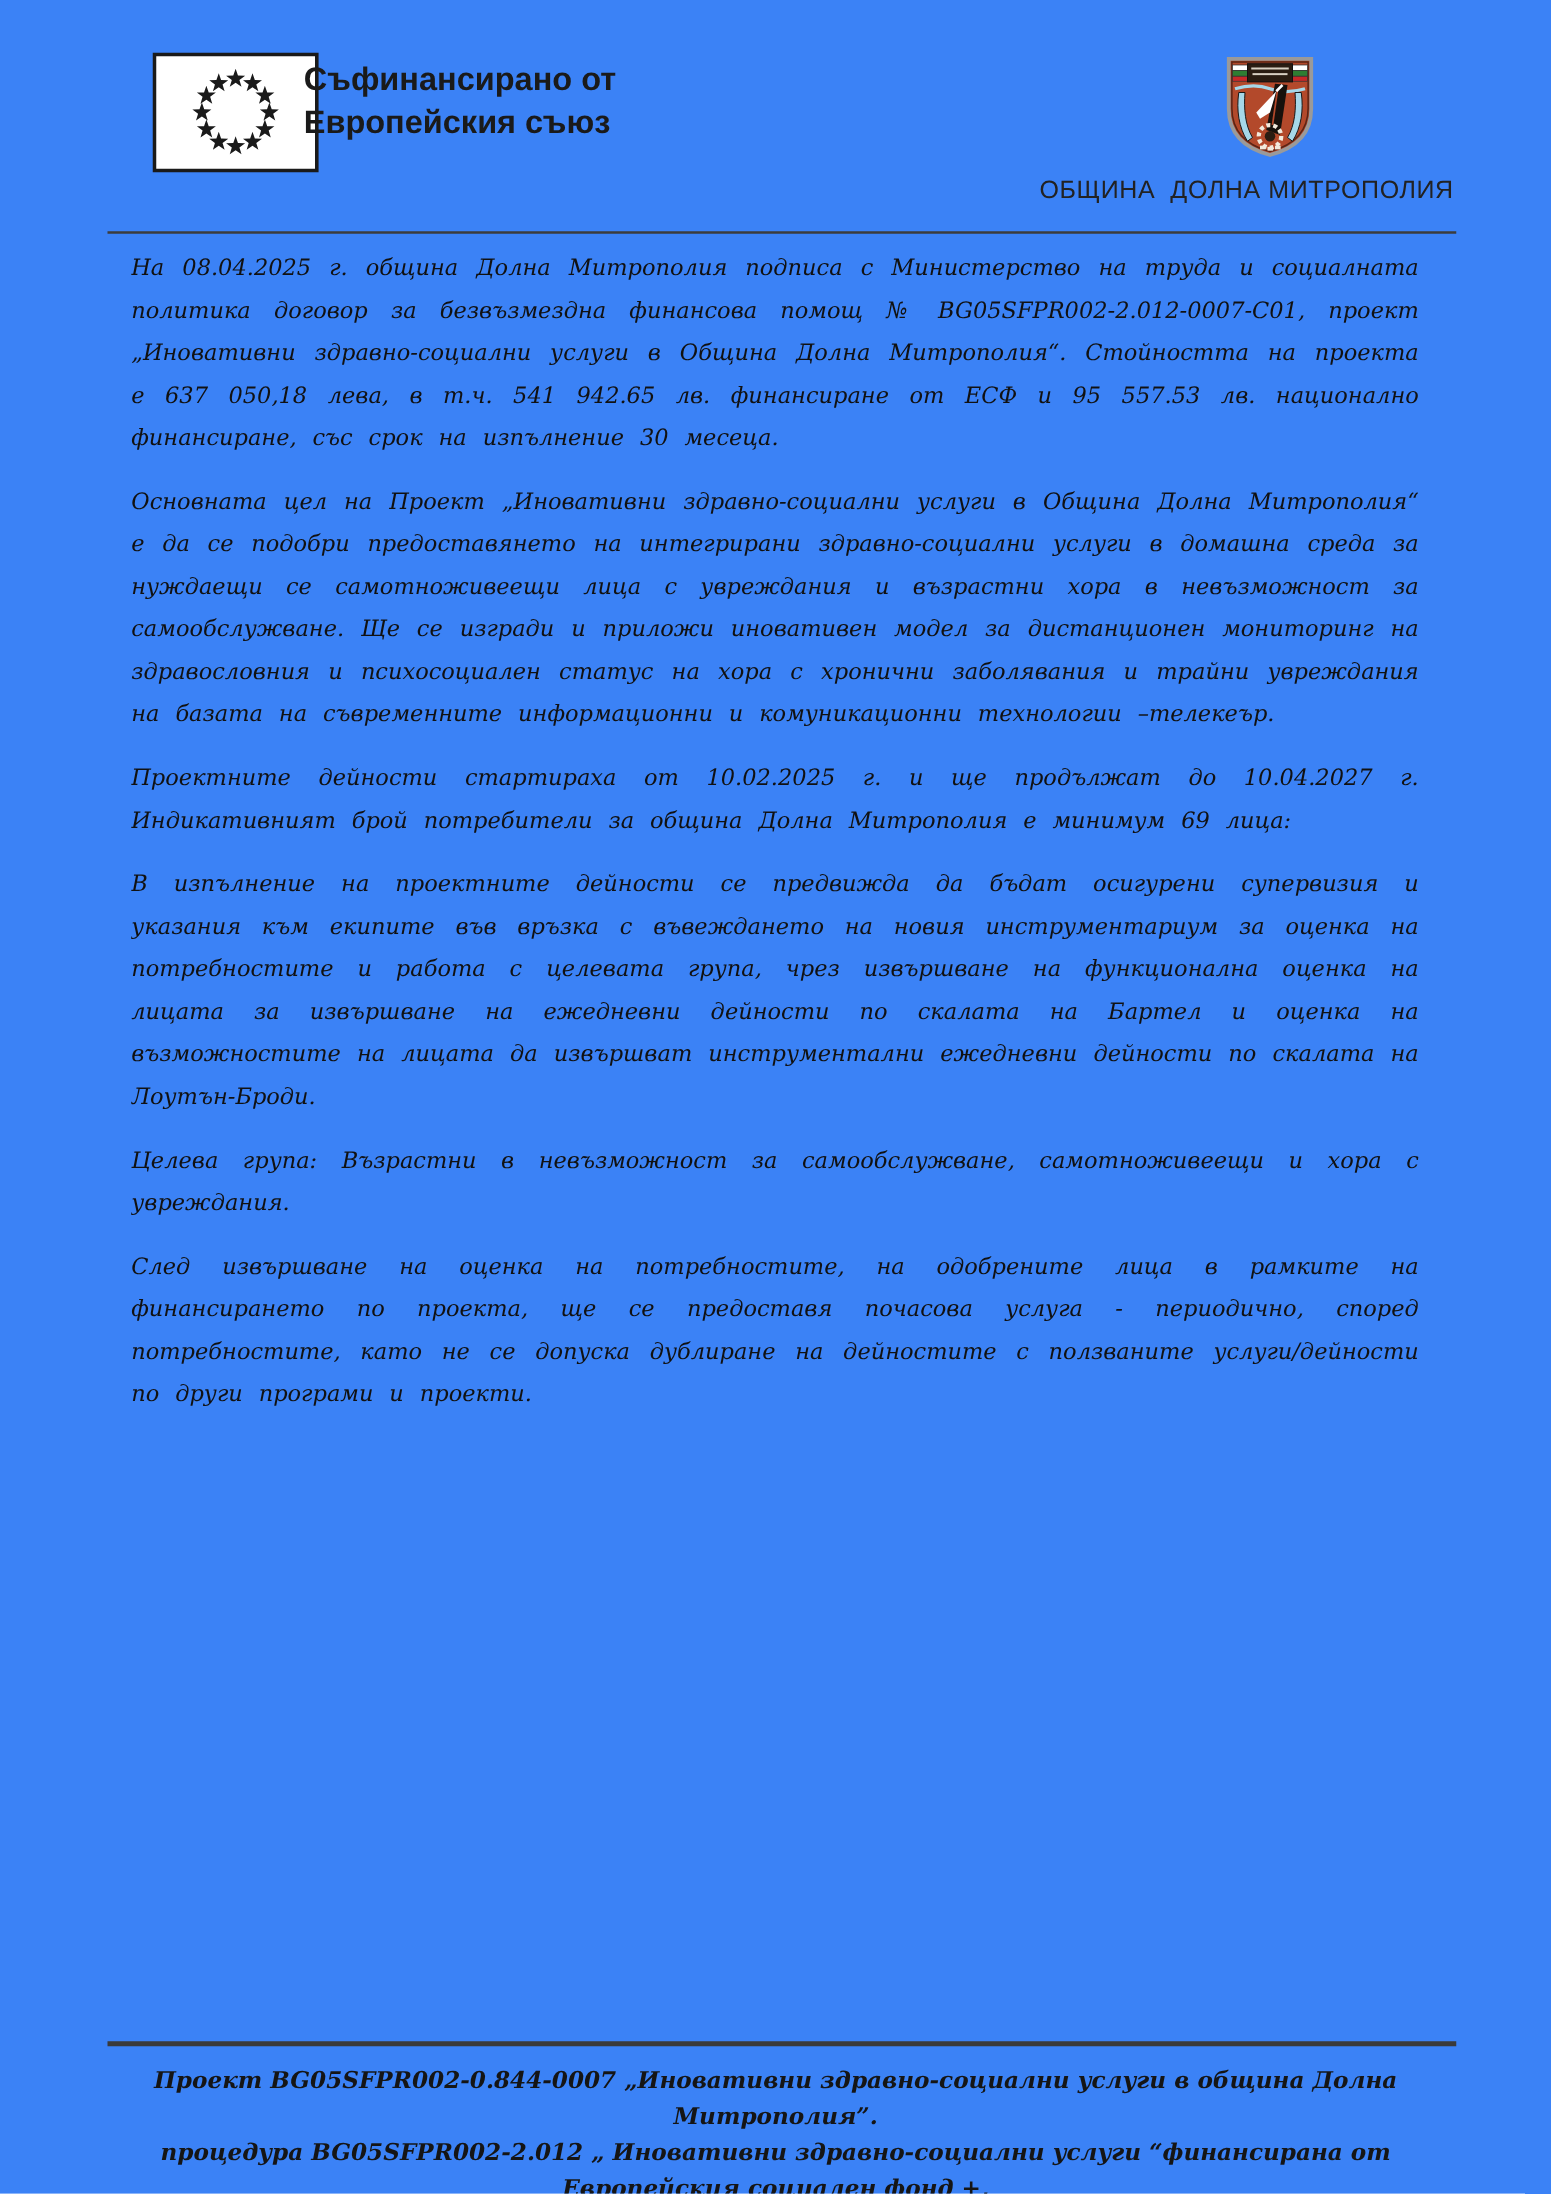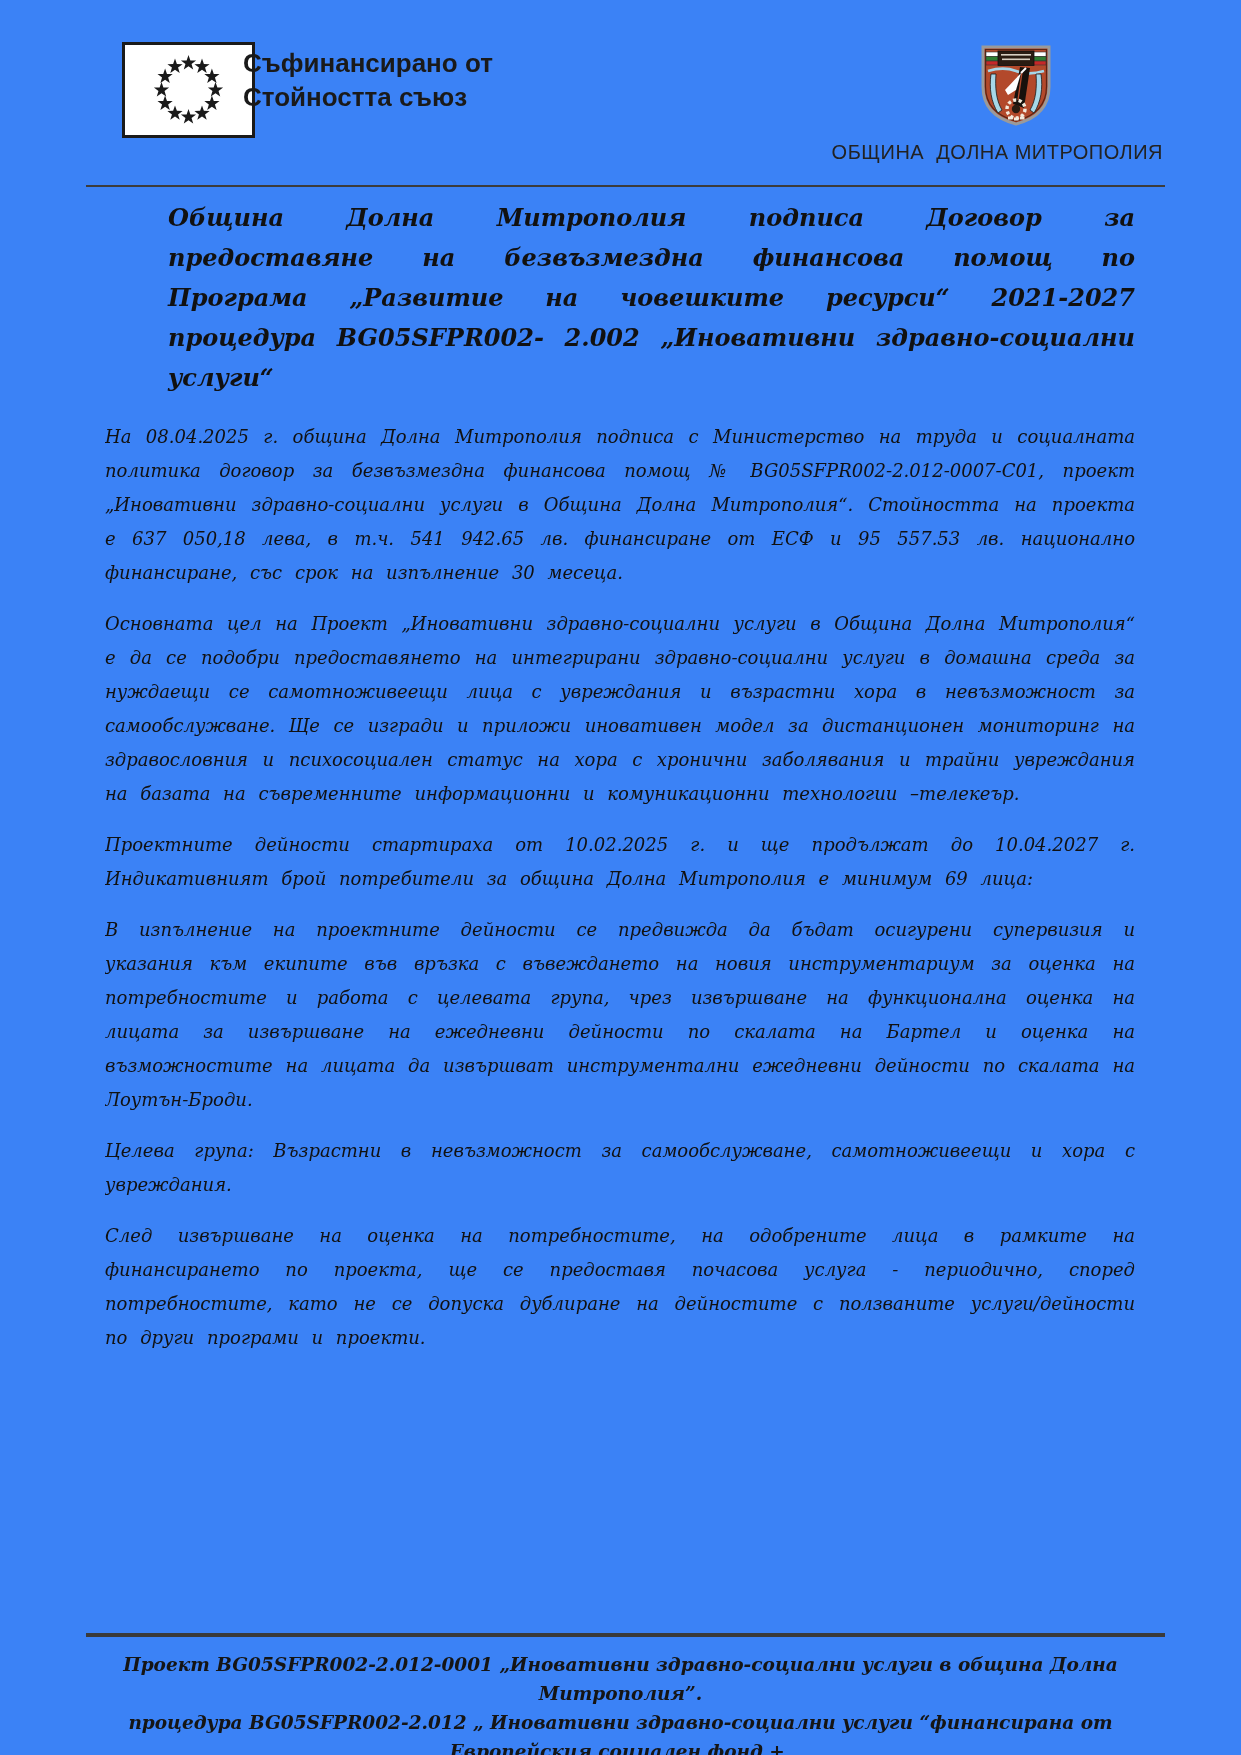--- a/index.html
+++ b/index.html
@@ -83,21 +83,21 @@
       <use href="#star" x="53" y="71.4"></use>
       <use href="#star" x="43.1" y="61.5"></use>
       <use href="#star" x="39.5" y="48"></use>
       <use href="#star" x="43.1" y="34.5"></use>
       <use href="#star" x="53" y="24.6"></use>
     </svg>
   </div>
 
   <div class="eu-cofinance">
     <div>Съфинансирано от</div>
-    <div>Стойността съюз</div>
+    <div>Европейския съюз</div>
   </div>
 
   <div class="crest">
     <svg width="76" height="88" viewBox="0 0 76 88">
 
       <path d="M5,7 H71 V47 C71,68 57,79 38,84 C19,79 5,68 5,47 Z" fill="#b3492b" stroke="#9a9a9a" stroke-width="3"></path>
       <path d="M7.5,9.5 H68.5 V46.5 C68.5,66 55.5,76.5 38,81.2 C20.5,76.5 7.5,66 7.5,46.5 Z" fill="none" stroke="#5a2415" stroke-width="1.2"></path>
 
       <rect x="8" y="12" width="60" height="4.5" fill="#ffffff" stroke="#333" stroke-width="0.6"></rect>
       <rect x="8" y="16.5" width="60" height="4.5" fill="#2e7d32" stroke="#333" stroke-width="0.6"></rect>
@@ -123,31 +123,30 @@
       <rect x="36" y="77.5" width="4.5" height="3" fill="#f2eadd"></rect>
       <rect x="42" y="76.5" width="4.5" height="3" fill="#f2eadd"></rect>
     </svg>
   </div>
 
   <div class="muni-name">ОБЩИНА  ДОЛНА МИТРОПОЛИЯ</div>
 
   <div class="top-rule"></div>
 
   <div class="content">
-    <p class="doc-title">Община Долна Митрополия подписа Договор за предоставяне на безвъзмездна финансова помощ по Програма „Развитие на човешките ресурси“ 2021-2027 процедура BG05SFPR002- 2.002 „Иновативни здравно-социални услуги“</p>
     <p class="body-par">На 08.04.2025 г. община Долна Митрополия подписа с Министерство на труда и социалната политика договор за безвъзмездна финансова помощ № BG05SFPR002-2.012-0007-С01, проект „Иновативни здравно-социални услуги в Община Долна Митрополия“. Стойността  на проекта е 637 050,18 лева, в т.ч. 541 942.65 лв. финансиране от ЕСФ и 95 557.53 лв. национално финансиране,  със срок на изпълнение 30 месеца.</p>
     <p class="body-par">Основната цел на Проект „Иновативни здравно-социални услуги в Община Долна Митрополия“  е да се подобри предоставянето на интегрирани здравно-социални услуги в домашна среда за нуждаещи се самотноживеещи лица с увреждания и възрастни хора в невъзможност за самообслужване. Ще се изгради и приложи иновативен модел за дистанционен мониторинг на здравословния и психосоциален статус на хора с хронични заболявания и трайни увреждания на базата на съвременните информационни и комуникационни технологии –телекеър.</p>
     <p class="body-par">Проектните дейности стартираха от 10.02.2025 г. и ще продължат до 10.04.2027 г. Индикативният брой потребители за община Долна Митрополия е минимум 69 лица:</p>
     <p class="body-par">В изпълнение на проектните дейности се предвижда да бъдат осигурени супервизия и указания към екипите във връзка с въвеждането на новия инструментариум за оценка на потребностите и работа с целевата група, чрез извършване на функционална оценка на лицата за извършване на ежедневни дейности по скалата на Бартел и оценка на възможностите на лицата да извършват инструментални ежедневни дейности по скалата на Лоутън-Броди.</p>
     <p class="body-par">Целева група: Възрастни в невъзможност за самообслужване, самотноживеещи и хора с увреждания.</p>
     <p class="body-par">След извършване на оценка на потребностите, на одобрените лица в рамките на финансирането по проекта, ще се предоставя почасова услуга - периодично, според потребностите, като не се допуска дублиране на дейностите с ползваните услуги/дейности по други програми и проекти.</p>
 
   </div>
 
   <div class="bottom-rule"></div>
 
   <div class="footer">
-    <div>Проект BG05SFPR002-2.012-0001 „Иновативни здравно-социални услуги в община Долна Митрополия”.</div>
+    <div>Проект BG05SFPR002-0.844-0007 „Иновативни здравно-социални услуги в община Долна Митрополия”.</div>
     <div>процедура BG05SFPR002-2.012 „ Иновативни здравно-социални услуги “финансирана от Европейския социален фонд +,</div>
 
   </div>
 
 </div>
 
 </body></html>

